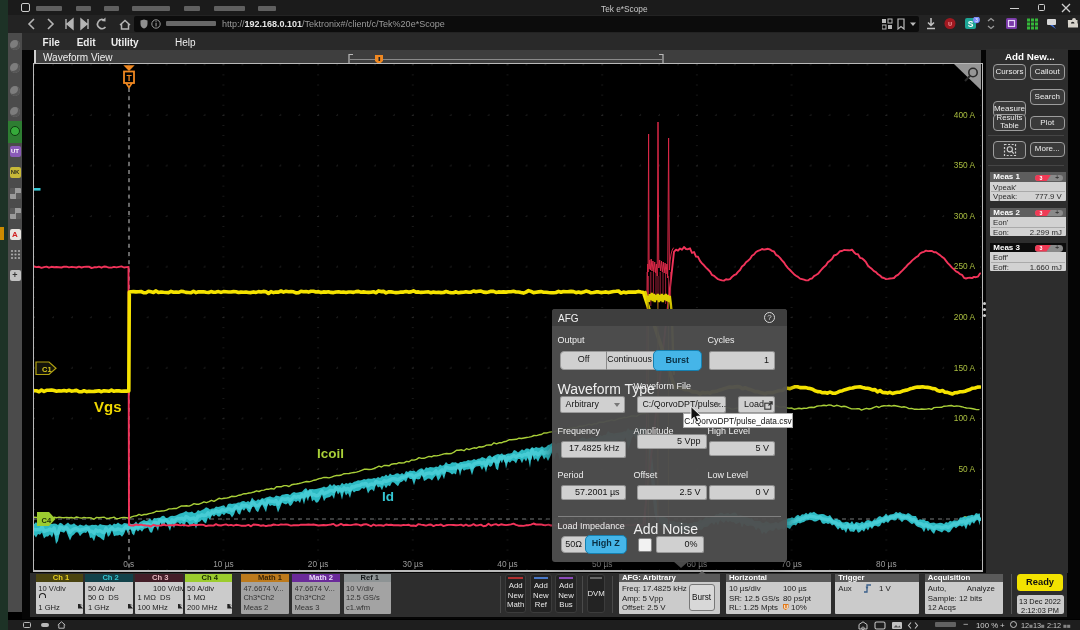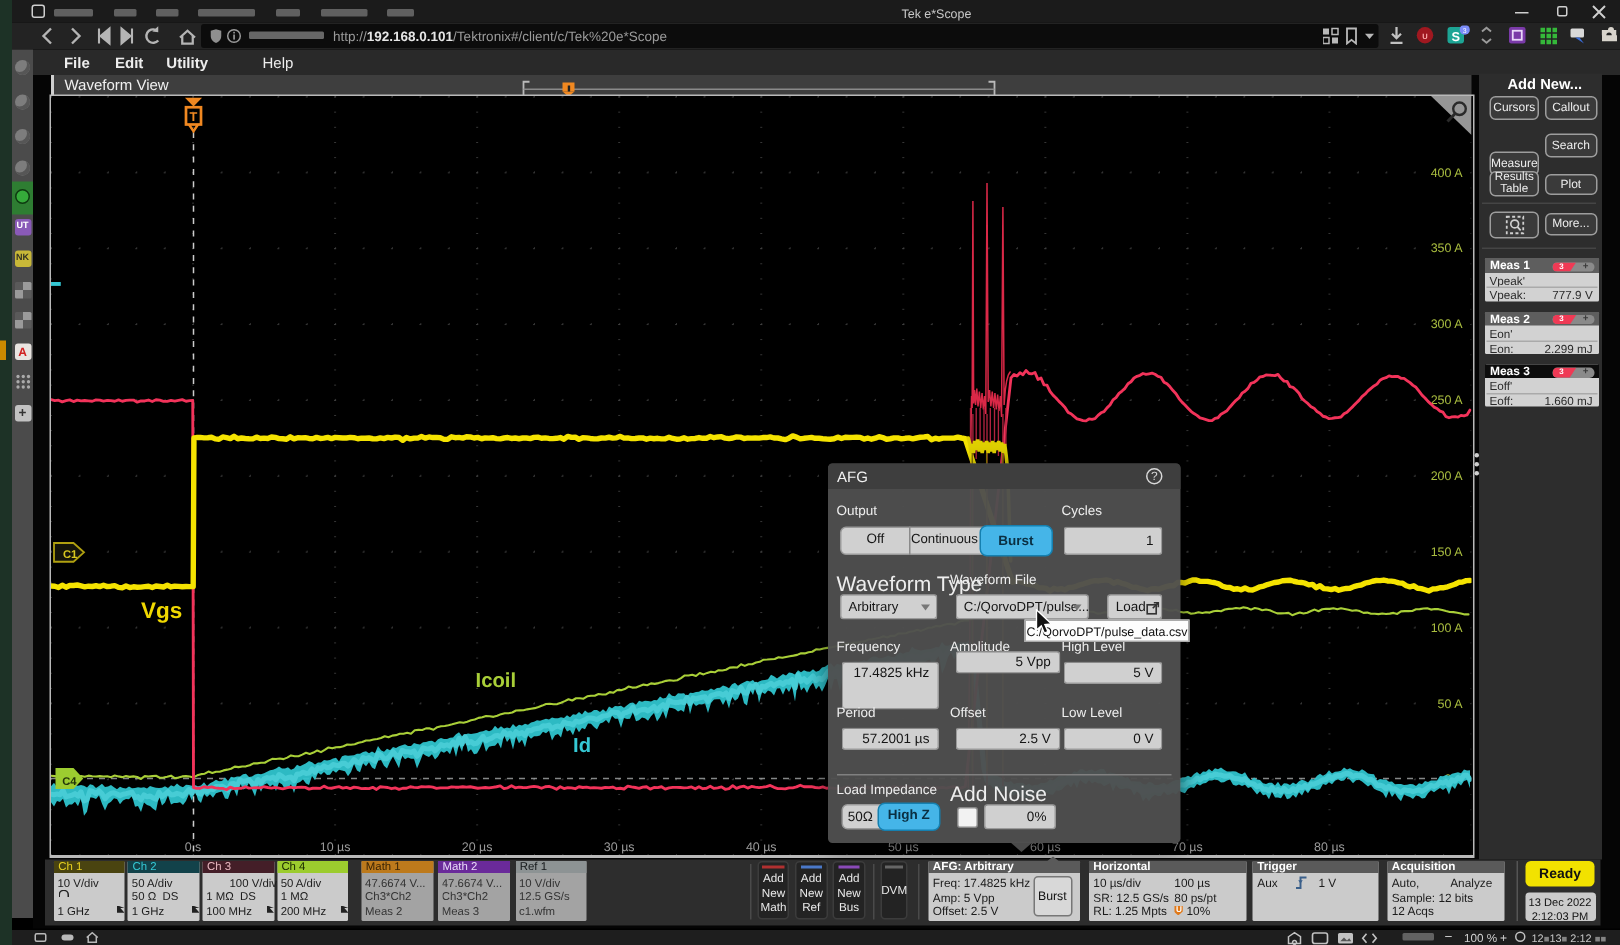--- a/index.html
+++ b/index.html
@@ -1,20 +1,20 @@
 <!DOCTYPE html>
 <html><head><meta charset="utf-8"><style>
 *{margin:0;padding:0;box-sizing:border-box;font-family:"Liberation Sans",sans-serif}
 html,body{width:1080px;height:630px;overflow:hidden;background:#000}
 #page{position:relative;width:1080px;height:630px;background:#000}
 .ab{position:absolute}
 .inp{position:absolute;background:#d0d0d0;border-radius:2.5px;color:#141414;font-size:9px;line-height:15px;text-align:right;padding-right:5px;border:1px solid #9a9a9a;border-top-color:#8a8a8a}
 .lbl{position:absolute;color:#eeeeee;font-size:9px;white-space:nowrap}
 .pbtn{position:absolute;background:#3a3a3a;border:1.3px solid #9d9d9d;border-radius:4px;color:#ededed;font-size:8px;display:flex;align-items:center;justify-content:center;text-align:center;line-height:1.05}
-.bhdr{position:absolute;color:#fff;font-size:7.6px;font-weight:normal;white-space:nowrap;padding-left:3px;overflow:hidden}
+.bhdr{position:absolute;color:#fff;font-size:7.6px;font-weight:bold;white-space:nowrap;padding-left:17px;overflow:hidden}
 .brow{position:absolute;color:#1c1c1c;font-size:7.6px;white-space:nowrap;overflow:hidden}
 </style></head><body>
 <div id="page">
 <div class="ab" style="left:0;top:0;width:1080px;height:15px;background:#1b1b1b"></div>
 <div class="ab" style="left:0;top:15px;width:1080px;height:18px;background:#232323"></div>
 <div class="ab" style="left:0;top:0;width:8px;height:630px;background:#1d3226"></div>
 <div class="ab" style="left:21px;top:3px;width:9px;height:9px;border:1.2px solid #cfcfcf;border-radius:2px"></div>
 <div style="position:absolute;left:36px;top:6px;width:26px;height:4.5px;background:#8f8f8f;opacity:0.6;border-radius:1px"></div>
 <div style="position:absolute;left:76px;top:6px;width:15px;height:4.5px;background:#8f8f8f;opacity:0.6;border-radius:1px"></div>
 <div style="position:absolute;left:104px;top:6px;width:15px;height:4.5px;background:#8f8f8f;opacity:0.6;border-radius:1px"></div>
@@ -272,21 +272,21 @@
 <div class="inp" style="left:636.5px;top:396.2px;width:89.6px;height:17px;line-height:15px;text-align:left;padding-left:5px;font-size:8.8px">C:/QorvoDPT/pulse...</div>
     <div class="ab" style="left:715.1px;top:403.2px;width:0;height:0;border-left:3.5px solid transparent;border-right:3.5px solid transparent;border-top:4.5px solid #777"></div>
 <div class="inp" style="left:737.9000000000001px;top:396.2px;width:37.1px;height:17px;line-height:15px;text-align:left;padding-left:5px;font-size:9px">Load</div>
 <svg class="ab" style="left:763.9000000000001px;top:400.7px" width="9" height="9" viewBox="0 0 9 9">
       <rect x="0.8" y="2.2" width="6" height="6" fill="none" stroke="#333" stroke-width="1.1"></rect>
       <path d="M4.5 4.5 L8 1 M5.2 0.8 H8.2 V3.8" stroke="#333" stroke-width="1.1" fill="none"></path>
     </svg>
 <div class="lbl" style="left:557.6px;top:425.5px;font-size:9px">Frequency</div>
 <div class="lbl" style="left:633.4px;top:425.5px;font-size:9px">Amplitude</div>
 <div class="lbl" style="left:707.6px;top:425.5px;font-size:9px">High Level</div>
-<div class="inp" style="left:560.6px;top:441.3px;width:65px;height:32px;line-height:13px">17.4825 kHz</div>
+<div class="inp" style="left:560.6px;top:441.3px;width:65px;height:17px;line-height:13px">17.4825 kHz</div>
 <div class="inp" style="left:636.5px;top:434px;width:70px;height:15px;line-height:13px">5 Vpp</div>
 <div class="inp" style="left:708.9000000000001px;top:441.3px;width:66.1px;height:15px;line-height:13px">5 V</div>
 <div class="lbl" style="left:557.6px;top:469.5px;font-size:9px">Period</div>
 <div class="lbl" style="left:633.4px;top:469.5px;font-size:9px">Offset</div>
 <div class="lbl" style="left:707.6px;top:469.5px;font-size:9px">Low Level</div>
 <div class="inp" style="left:560.6px;top:485px;width:65px;height:15px;line-height:13px">57.2001 µs</div>
 <div class="inp" style="left:636.5px;top:485px;width:70px;height:15px;line-height:13px">2.5 V</div>
 <div class="inp" style="left:708.9000000000001px;top:485px;width:66.1px;height:15px;line-height:13px">0 V</div>
 <div class="ab" style="left:557.6px;top:516.3px;width:223px;height:1px;background:#808080"></div>
 <div class="lbl" style="left:557.6px;top:521px;font-size:9px">Load Impedance</div>

